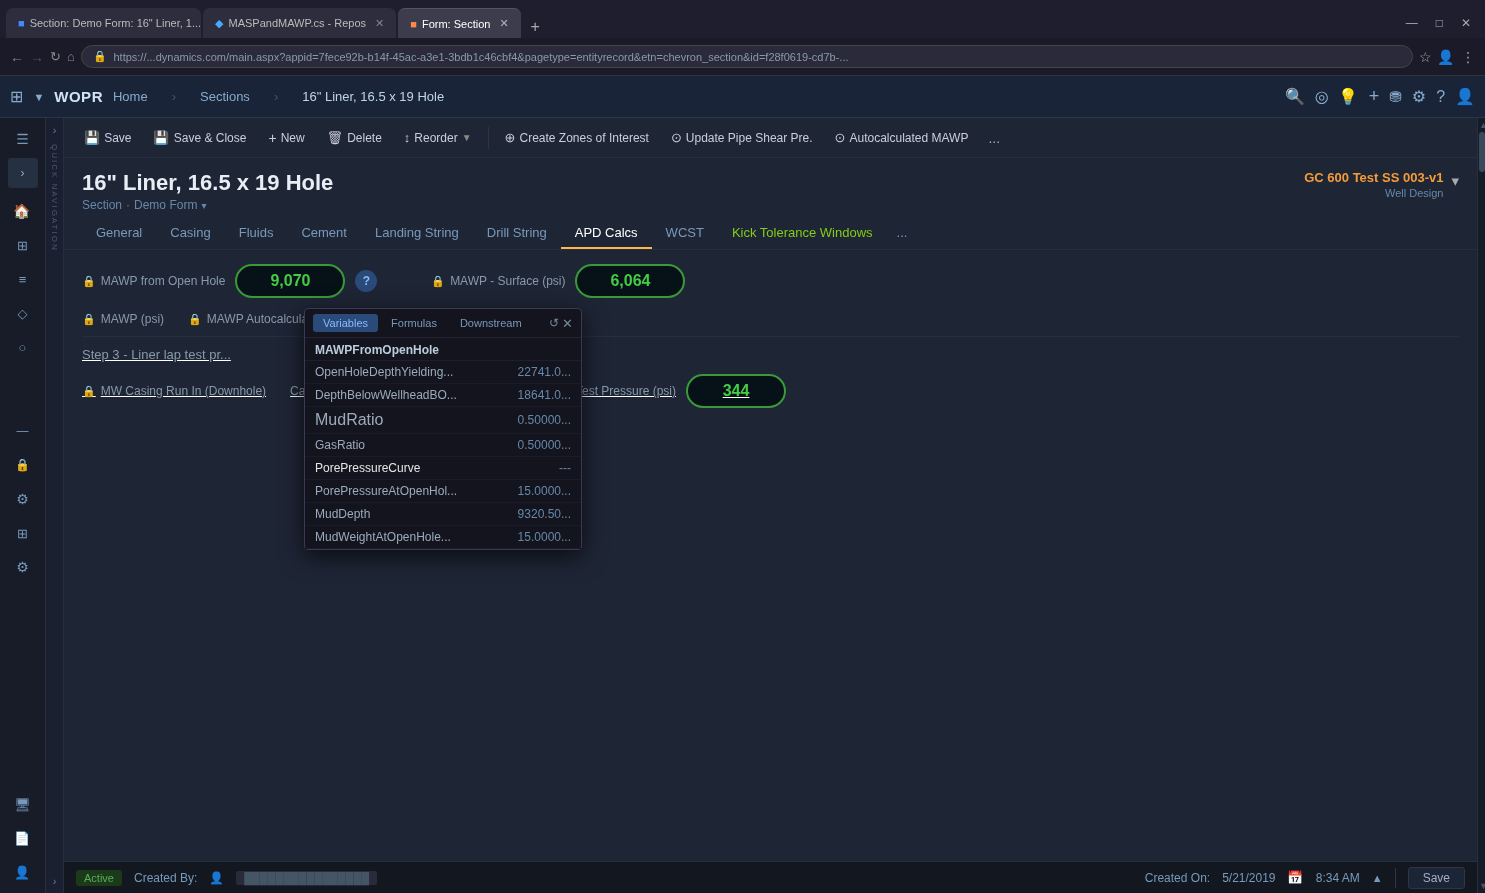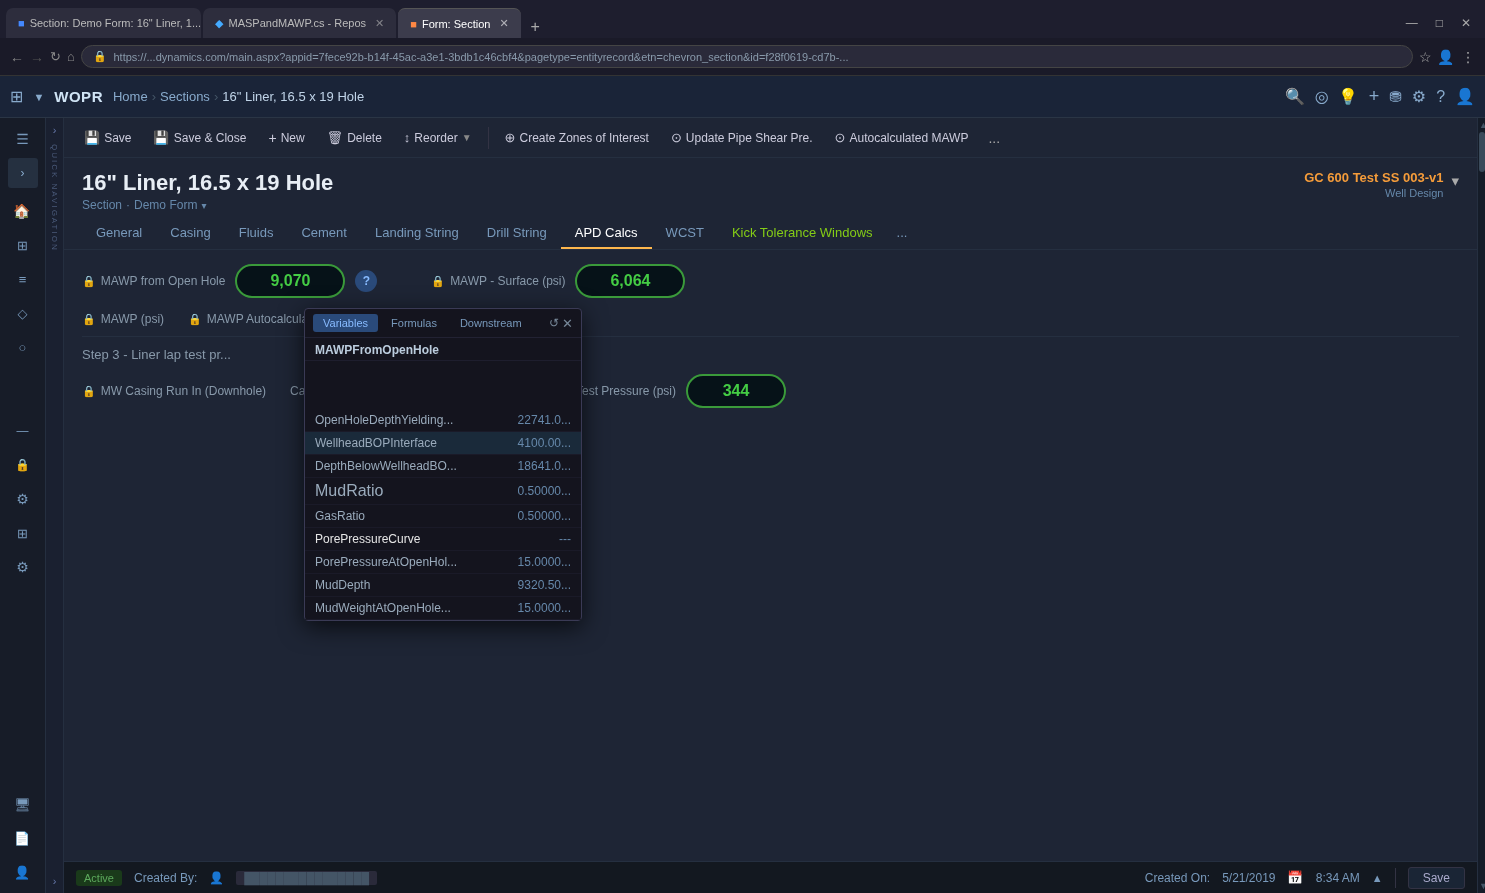--- a/index.html
+++ b/index.html
@@ -47,21 +47,21 @@
     <span style="color:#aaa;font-size:14px;cursor:pointer;">⋮</span>
   </div>
 </div>
 
 <div style="display:flex;flex-direction:column;height:calc(893px - 76px);background:#1c2030;">
 
   <div style="background:#1a2438;display:flex;align-items:center;padding:0 10px;height:42px;gap:10px;border-bottom:1px solid #2a3545;">
     <span style="color:#88aacc;font-size:16px;cursor:pointer;">⊞</span>
     <span style="color:#88aacc;font-size:11px;cursor:pointer;">▼</span>
     <span style="font-size:15px;font-weight:700;color:#d0e4f5;letter-spacing:0.5px;">WOPR</span>
-    <div style="display:flex;align-items:center;gap:4px;font-size:13px;color:#8899bb;">
+    <div style="display:flex;align-items:center;gap:24px;font-size:13px;color:#8899bb;">
       <span style="color:#88aacc;cursor:pointer;">Home</span>
       <span style="color:#445566;">›</span>
       <span style="color:#88aacc;cursor:pointer;">Sections</span>
       <span style="color:#445566;">›</span>
       <span style="color:#c0d4e8;">16" Liner, 16.5 x 19 Hole</span>
     </div>
     <div style="flex:1;"></div>
     <span style="color:#88aacc;font-size:16px;cursor:pointer;">🔍</span>
     <span style="color:#88aacc;font-size:16px;cursor:pointer;">◎</span>
     <span style="color:#88aacc;font-size:16px;cursor:pointer;">💡</span>
@@ -203,28 +203,24 @@
             <div style="padding:3px 10px;border-radius:3px;font-size:11px;cursor:pointer;background:#2a4a7a;color:#88bbff;">Variables</div>
             <div style="padding:3px 10px;border-radius:3px;font-size:11px;cursor:pointer;color:#7899bb;">Formulas</div>
             <div style="padding:3px 10px;border-radius:3px;font-size:11px;cursor:pointer;color:#7899bb;">Downstream</div>
             <div style="flex:1;"></div>
             <button style="background:none;border:none;color:#778899;cursor:pointer;font-size:12px;">↺</button>
             <button style="background:none;border:none;color:#778899;cursor:pointer;font-size:13px;">✕</button>
           </div>
 
           <div style="padding:5px 10px 3px;font-size:12px;font-weight:600;color:#bbccdd;border-bottom:1px solid #1e1e2e;">MAWPFromOpenHole</div>
 
-          <div style="max-height:270px;overflow-y:auto;margin-top:48px;">
+          <div style="max-height:270px;overflow-y:auto;">
             <div style="display:flex;align-items:center;justify-content:space-between;padding:4px 10px;border-bottom:1px solid #1a1a28;cursor:pointer;">
               <span style="font-size:12px;color:#9aabbc;">OpenHoleDepthYielding...</span>
               <span style="font-size:12px;color:#6688aa;">22741.0...</span>
-            </div>
-            <div style="display:flex;align-items:center;justify-content:space-between;padding:4px 10px;border-bottom:1px solid #1a1a28;cursor:pointer;background:#1a2a3a;">
-              <span style="font-size:12px;color:#9aabbc;">WellheadBOPInterface</span>
-              <span style="font-size:12px;color:#6688aa;">4100.00...</span>
             </div>
             <div style="display:flex;align-items:center;justify-content:space-between;padding:4px 10px;border-bottom:1px solid #1a1a28;cursor:pointer;">
               <span style="font-size:12px;color:#9aabbc;">DepthBelowWellheadBO...</span>
               <span style="font-size:12px;color:#6688aa;">18641.0...</span>
             </div>
             <div style="display:flex;align-items:center;justify-content:space-between;padding:4px 10px;border-bottom:1px solid #1a1a28;cursor:pointer;">
               <span style="font-size:16px;color:#9aabbc;">MudRatio</span>
               <span style="font-size:12px;color:#6688aa;">0.50000...</span>
             </div>
             <div style="display:flex;align-items:center;justify-content:space-between;padding:4px 10px;border-bottom:1px solid #1a1a28;cursor:pointer;">
@@ -256,21 +252,21 @@
             <span>MAWP (psi)</span>
           </div>
           <div style="font-size:12px;color:#8899aa;display:flex;align-items:center;gap:5px;">
             <span style="font-size:11px;">🔒</span>
             <span>MAWP Autocalculated</span>
           </div>
         </div>
 
         <hr style="border:none;border-top:1px solid #252f40;margin:10px 0;">
 
-        <div style="margin-top:4px;">
+        <div style="margin-top:4px;text-decoration:underline;">
           <div style="font-size:13px;color:#8899aa;margin-bottom:12px;">Step 3 - Liner lap test pr...</div>
           <div style="display:flex;align-items:center;gap:24px;flex-wrap:wrap;">
             <div style="display:flex;align-items:center;gap:10px;">
               <div style="font-size:12px;color:#8899aa;display:flex;align-items:center;gap:5px;">
                 <span style="font-size:11px;">🔒</span>
                 <span>MW Casing Run In (Downhole)</span>
               </div>
             </div>
             <div style="display:flex;align-items:center;gap:10px;">
               <div style="font-size:12px;color:#8899aa;">

